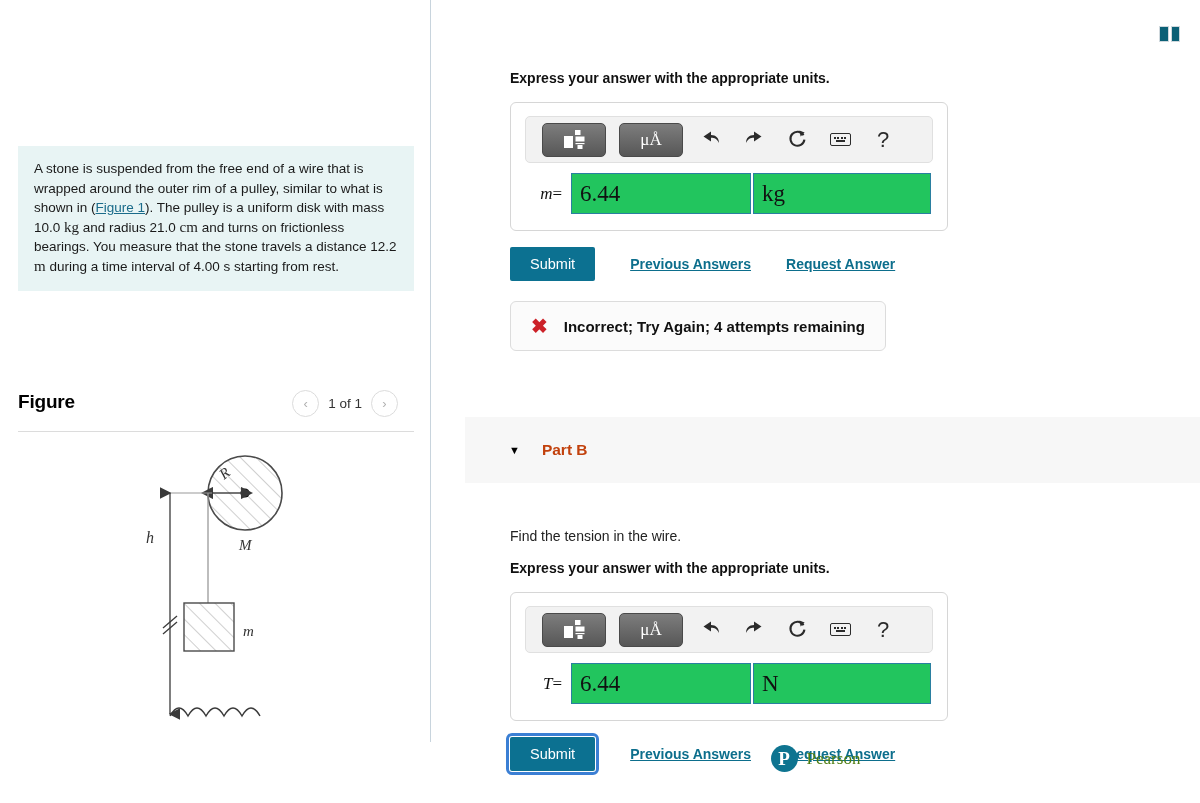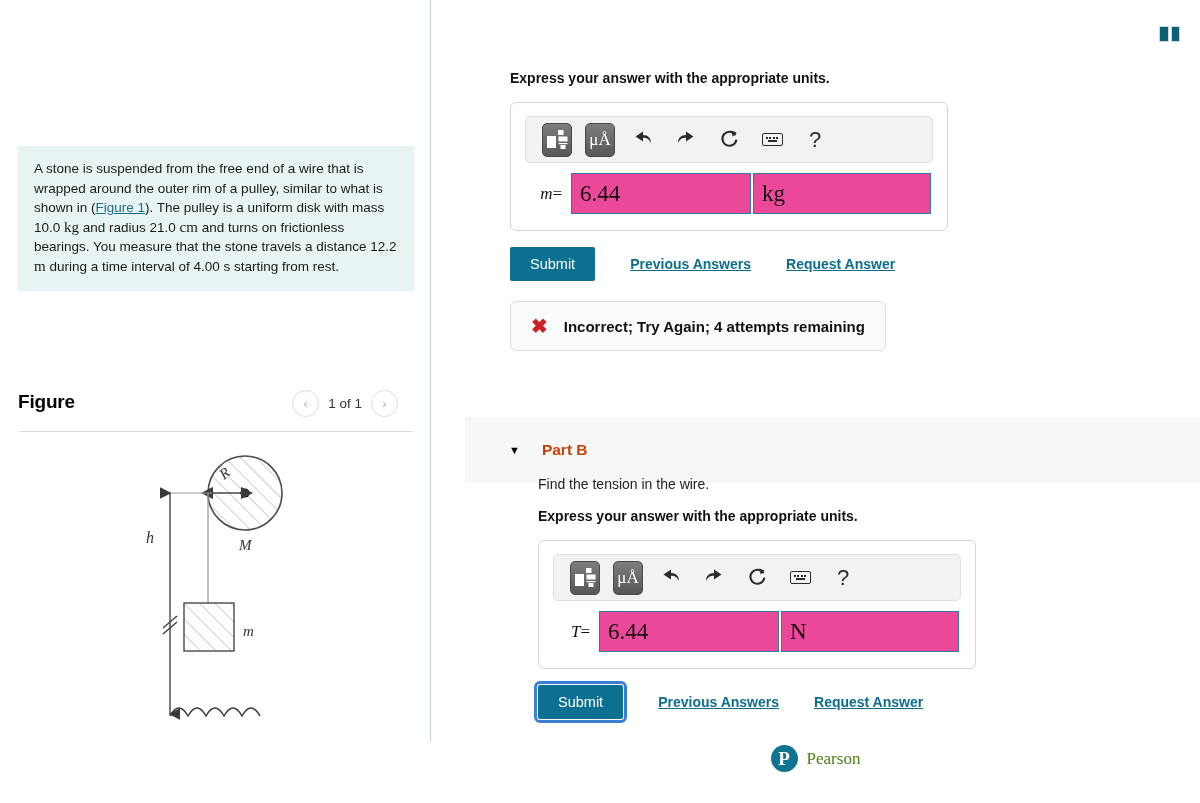--- a/index.html
+++ b/index.html
@@ -76,21 +76,21 @@
     margin: 13px 0 0 0;
     background: #f2f2f2;
     border: 1px solid #e0e0e0;
     border-radius: 5px;
     height: 47px;
     display: flex; align-items: center; gap: 13px;
     padding: 0 16px;
   }
   .mathbar-wrap { padding: 0 14px; }
   .mb-btn {
-    width: 30px; height: 34px; border-radius: 5px;
+    width: 64px; height: 34px; border-radius: 5px;
     background: linear-gradient(#7d7d7d, #575757);
     border: 1px solid #4a4a4a;
     display: flex; align-items: center; justify-content: center;
     cursor: pointer;
   }
   .mb-icon { color: #fff; }
   .mb-plain {
     width: 30px; height: 30px; display: flex; align-items: center; justify-content: center;
     color: #2b2b2b; cursor: pointer; font-size: 19px;
   }
@@ -105,21 +105,21 @@
   .answer-row {
     display: flex; align-items: center; padding: 10px 14px 16px 14px;
   }
   .var-label {
     font-family: "Liberation Serif", serif; font-style: italic;
     font-size: 17px; color: #111; width: 46px; text-align: right;
     padding-right: 9px; white-space: nowrap;
   }
   .var-label .eq { font-style: normal; }
   .ans-input {
-    height: 41px; border: 1.6px solid #2a7fa0; background: #ec4899;
+    height: 41px; border: 1.6px solid #2a7fa0; background: #22c55e;
     font-family: "Liberation Serif", serif; font-size: 23px; color: #111;
     padding: 0 8px; display: flex; align-items: center;
     outline: none;
   }
   .ans-value { width: 180px; }
   .ans-units { width: 178px; margin-left: 2px; }
 
   .btn-row { display: flex; align-items: center; gap: 35px; margin-top: 16px; }
   .submit-btn {
     background: #0c7191; color: #fff; border: none;
@@ -303,21 +303,21 @@
         <span class="x-mark">✖</span>
         <span class="feedback-text">Incorrect; Try Again; 4 attempts remaining</span>
       </div>
     </div>
 
     <div class="part-band">
       <span class="caret">▼</span>
       <span class="part-label">Part B</span>
     </div>
 
-    <div style="position:absolute; left:79px; top:476px; width:620px;margin-left:28px;">
+    <div style="position:absolute; left:79px; top:528px; width:620px;">
       <div class="q-text">Find the tension in the wire.</div>
       <div class="q-bold" style="margin-top:16px;">Express your answer with the appropriate units.</div>
 
       <div class="answer-card" style="margin-top:16px; width:438px;">
         <div class="mathbar-wrap">
           <div class="mathbar">
             <div class="mb-btn">
               <svg width="23" height="21" viewBox="0 0 23 21">
                 <rect x="1" y="7" width="9" height="12" fill="#fff"></rect>
                 <rect x="12" y="1" width="5.5" height="5" fill="#fff"></rect>

